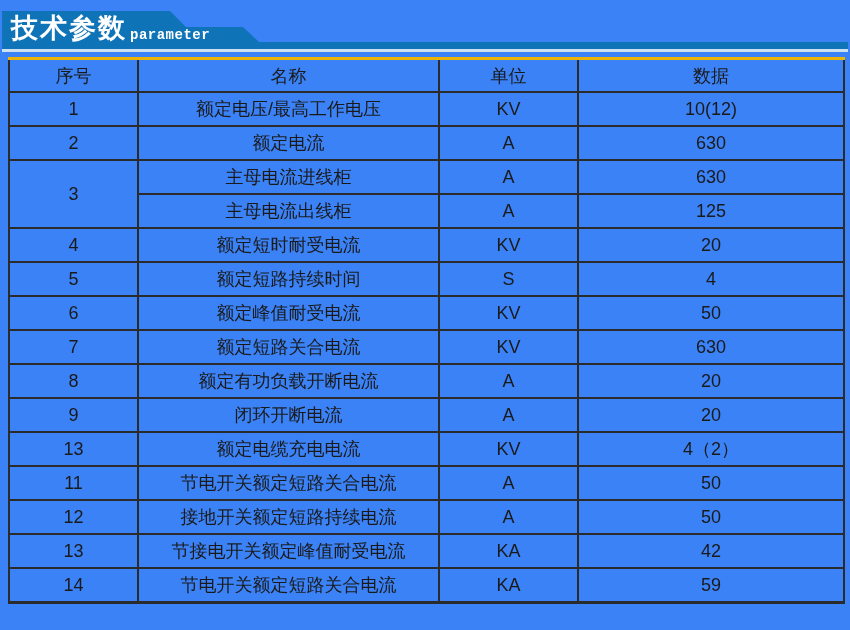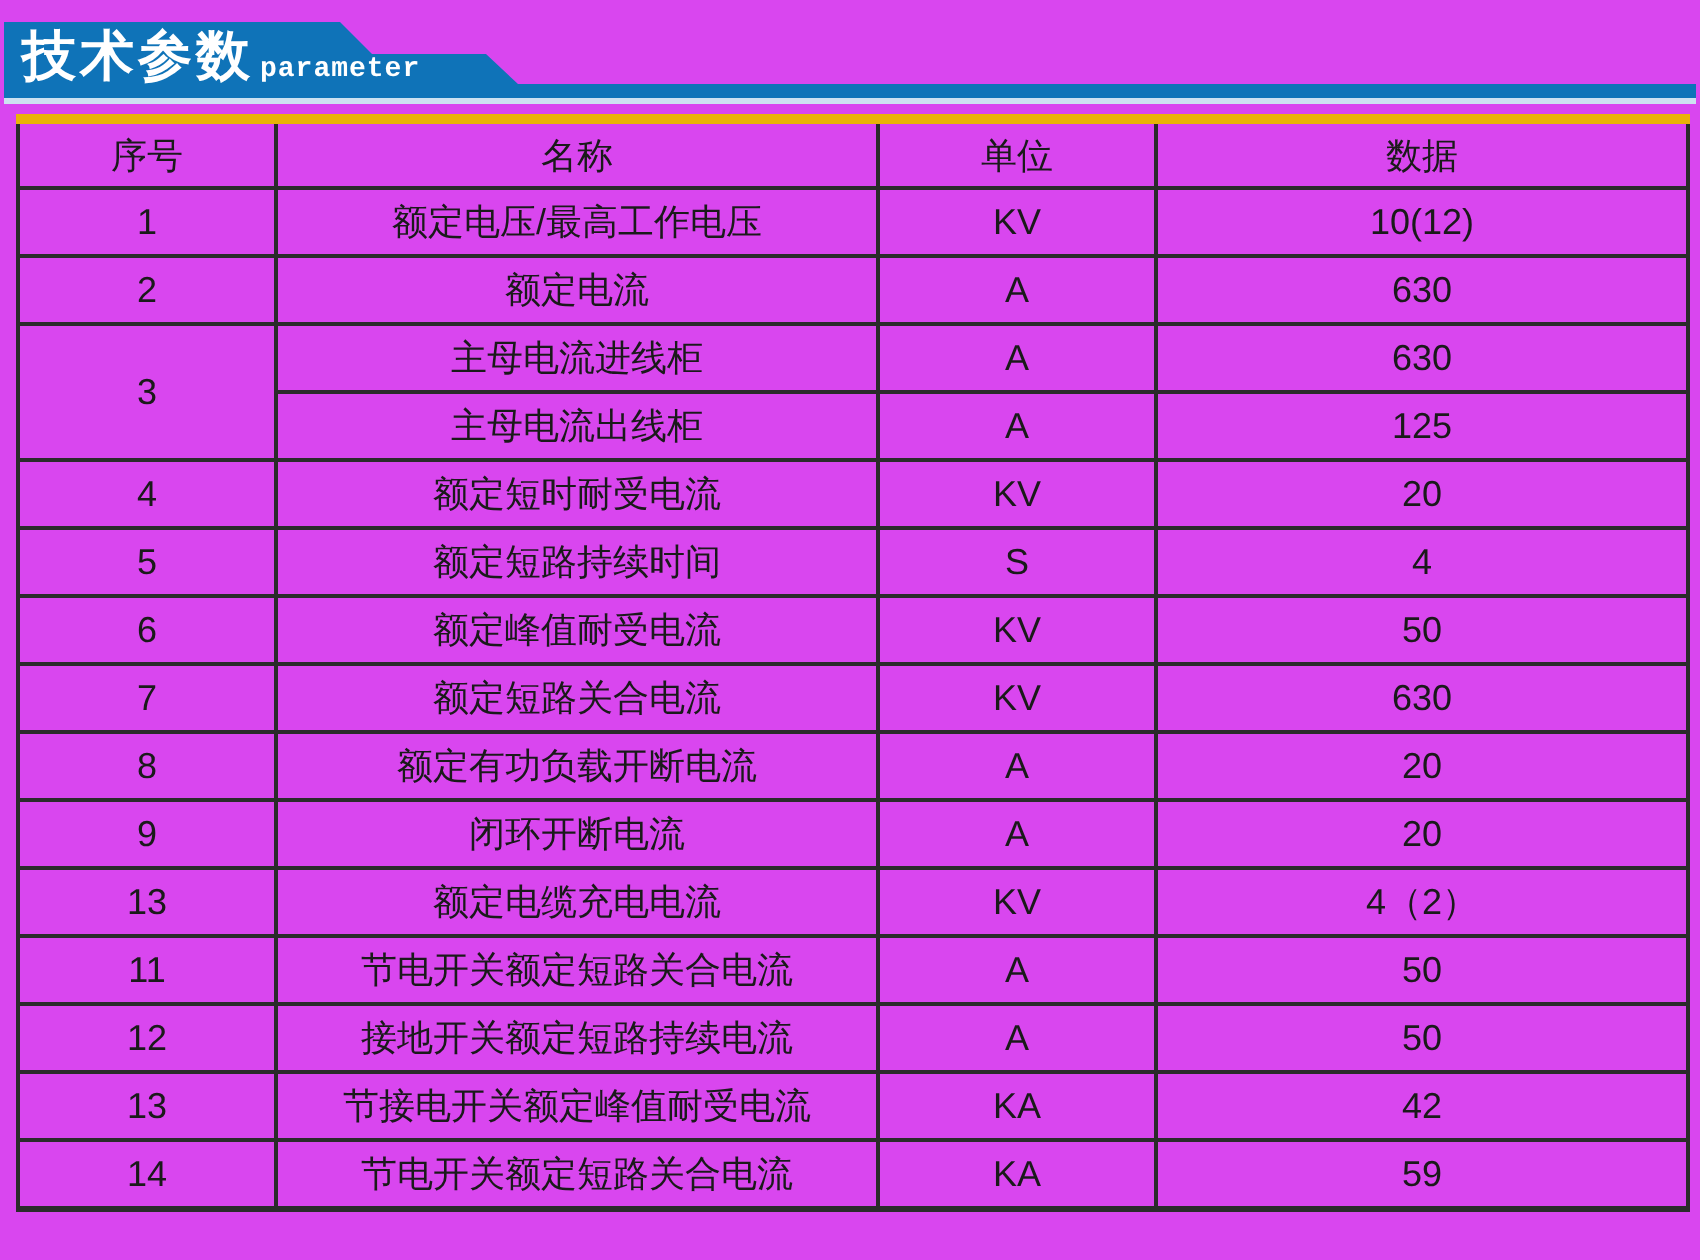--- a/index.html
+++ b/index.html
@@ -5,21 +5,21 @@
   html, body {
     margin: 0;
     padding: 0;
     background: #ffffff;
     font-family: "Liberation Sans", "DejaVu Sans", sans-serif;
   }
   .page {
     position: relative;
     width: 850px;
     height: 630px;
-    background: #d946ef;
+    background: #3b82f6;
     overflow: hidden;
   }
 
   
   .banner {
     position: absolute;
     left: 0; top: 0;
     width: 850px;
     height: 54px;
   }
@@ -84,21 +84,21 @@
     border: 2px solid #2b2b2b;
     text-align: center;
     vertical-align: middle;
     height: 32px;
     padding: 0;
     font-weight: normal;
     overflow: hidden;
     white-space: nowrap;
   }
   .spec-table tr.hdr th { height: 31px; }
-  .spec-table { border-top: 5px solid #eab308; }
+  .spec-table { border-top: 3px solid #eab308; }
   .spec-table tr:last-child td { border-bottom: 3px solid #2b2b2b; }
 </style>
 </head>
 <body>
 
 <div class="page">
 
   <div class="banner">
     <div class="banner-shape"></div>
     <div class="banner-strip"></div>

